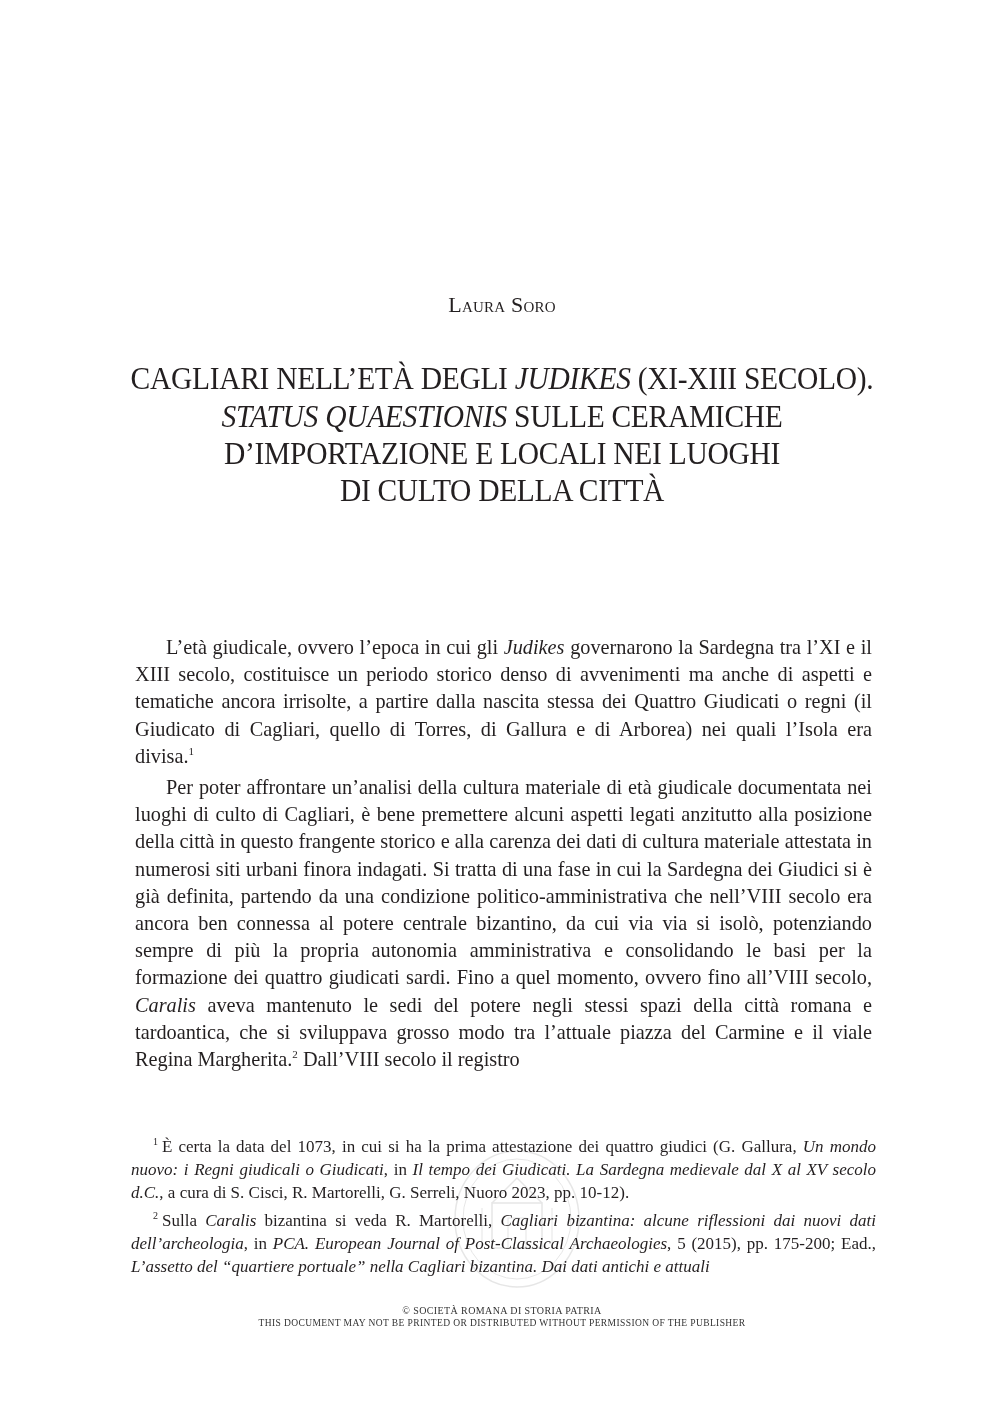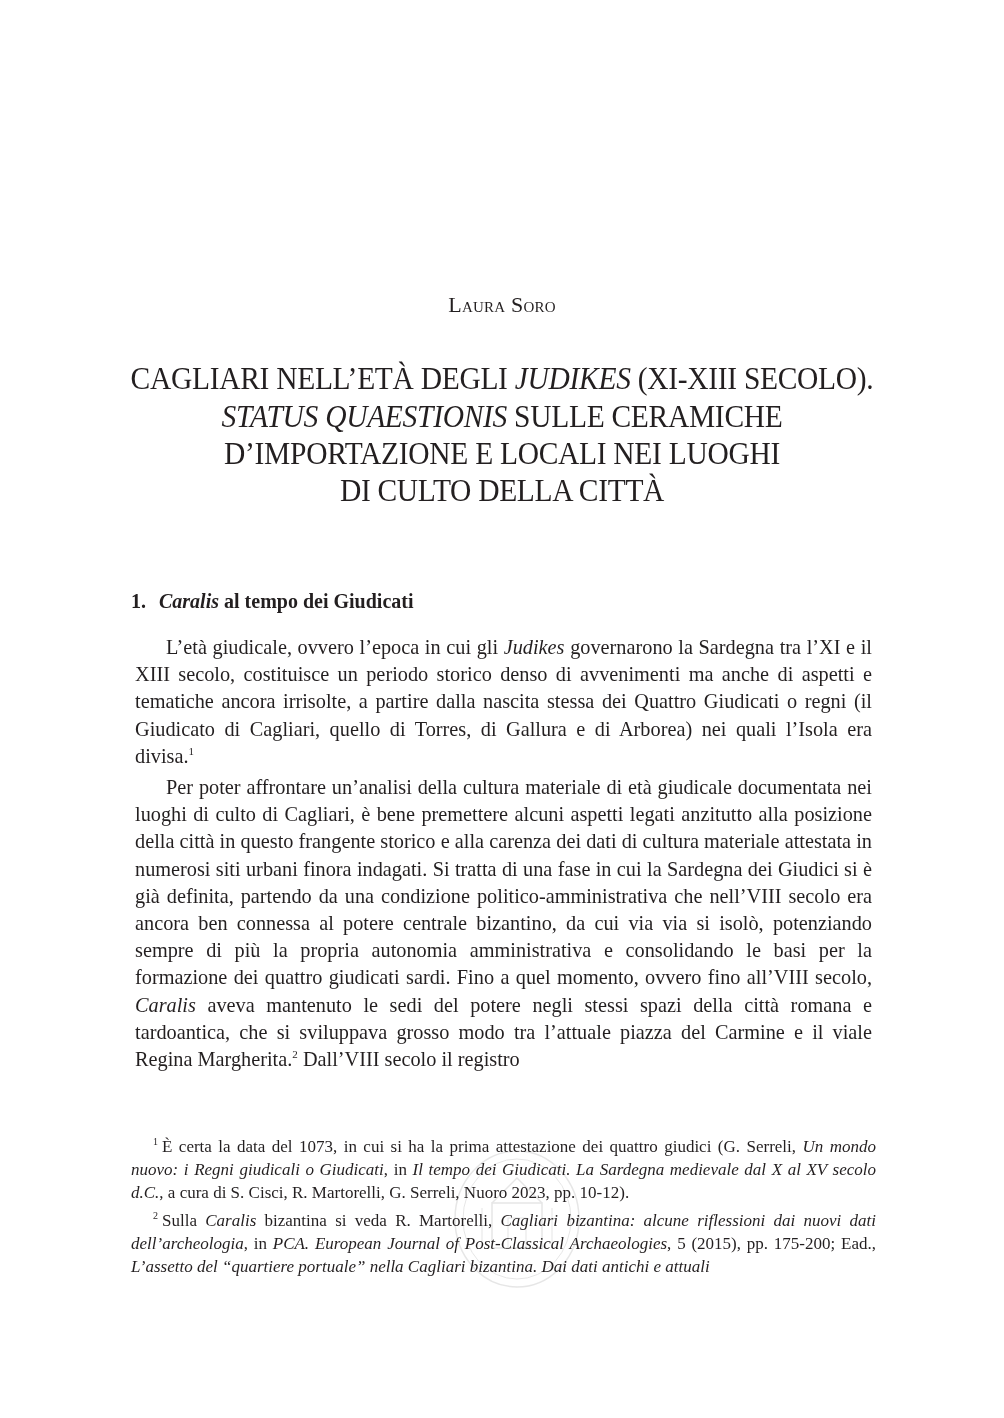--- a/index.html
+++ b/index.html
@@ -121,38 +121,38 @@
 
   <div class="author">Laura Soro</div>
 
   <h1 class="title" style="margin:0;font-weight:normal;">
       <div><span>Cagliari nell’età degli </span><em>Judikes</em><span> (XI-XIII secolo).</span></div>
       <div><em>Status quaestionis</em><span> sulle ceramiche</span></div>
       <div><span>d’importazione e locali nei luoghi</span></div>
       <div><span>di culto della città</span></div>
     </h1>
 
-  <h2 class="section-heading" style="margin:0;">
-    <span class="num">1.</span>
-    <em>Caralis</em><span> al tempo dei Giudicati</span>
-  </h2>
 
   <div class="body-text">
       <p><span>L’età giudicale, ovvero l’epoca in cui gli </span><em>Judikes</em><span> governarono la Sardegna tra l’XI e il XIII secolo, costituisce un periodo storico denso di avvenimenti ma anche di aspetti e tematiche ancora irrisolte, a partire dalla nascita stessa dei Quattro Giudicati o regni (il Giudicato di Cagliari, quello di Torres, di Gallura e di Arborea) nei quali l’Isola era divisa.</span><sup class="fnref">1</sup></p>
       <p><span>Per poter affrontare un’analisi della cultura materiale di età giudicale docu­mentata nei luoghi di culto di Cagliari, è bene premettere alcuni aspetti legati anzitutto alla posizione della città in questo frangente storico e alla carenza dei dati di cultura materiale attestata in numerosi siti urbani finora indagati. Si tratta di una fase in cui la Sardegna dei Giudici si è già definita, parten­do da una condizione politico-amministrativa che nell’VIII secolo era ancora ben connessa al potere centrale bizantino, da cui via via si isolò, potenziando sempre di più la propria autonomia amministrativa e consolidando le basi per la formazione dei quattro giudicati sardi. Fino a quel momento, ovvero fino all’VIII secolo, </span><em>Caralis</em><span> aveva mantenuto le sedi del potere negli stessi spazi della città romana e tardoantica, che si sviluppava grosso modo tra l’attuale piazza del Carmine e il viale Regina Margherita.</span><sup class="fnref">2</sup><span> Dall’VIII secolo il registro</span></p>
     </div>
 
   <svg class="seal" viewBox="0 0 130 142">
     <ellipse cx="65" cy="71" rx="62" ry="68" fill="none" stroke="#777" stroke-width="1.5"></ellipse>
     <ellipse cx="65" cy="71" rx="54" ry="60" fill="none" stroke="#777" stroke-width="1"></ellipse>
     <rect x="40" y="55" width="50" height="45" fill="none" stroke="#777" stroke-width="1.5"></rect>
     <path d="M40 55 L65 30 L90 55" fill="none" stroke="#777" stroke-width="1.5"></path>
     <rect x="56" y="70" width="18" height="30" fill="none" stroke="#777" stroke-width="1"></rect>
     <line x1="30" y1="60" x2="30" y2="100" stroke="#777" stroke-width="1"></line>
     <line x1="100" y1="60" x2="100" y2="100" stroke="#777" stroke-width="1"></line>
   </svg>
 
   <div class="footnotes">
-      <p><sup>1</sup><span>È certa la data del 1073, in cui si ha la prima attestazione dei quattro giudici (G. Serreli, </span><em>Un mondo nuovo: i Regni giudicali o Giudicati</em><span>, in </span><em>Il tempo dei Giudicati. La Sardegna medievale dal X al XV secolo d.C.</em><span>, a cura di S. Cisci, R. Martorelli, G. Serreli, Nuoro 2023, pp. 10-12).</span></p>
+      <p><sup>1</sup><span>È certa la data del 1073, in cui si ha la prima attestazione dei quattro giudici (G. Gallura, </span><em>Un mondo nuovo: i Regni giudicali o Giudicati</em><span>, in </span><em>Il tempo dei Giudicati. La Sardegna medievale dal X al XV secolo d.C.</em><span>, a cura di S. Cisci, R. Martorelli, G. Serreli, Nuoro 2023, pp. 10-12).</span></p>
       <p><sup>2</sup><span>Sulla </span><em>Caralis</em><span> bizantina si veda R. Martorelli, </span><em>Cagliari bizantina: alcune riflessioni dai nuo­vi dati dell’archeologia</em><span>, in </span><em>PCA. European Journal of Post-Classical Archaeologies</em><span>, 5 (2015), pp. 175-200; Ead., </span><em>L’assetto del “quartiere portuale” nella Cagliari bizantina. Dai dati antichi e attuali</em></p>
     </div>
 
+  <div class="copyright">
+    <div style="font-variant:small-caps;text-transform:uppercase;font-size:10px;">© Società Romana di Storia Patria</div>
+    <div style="text-transform:uppercase;">This document may not be printed or distributed without permission of the publisher</div>
+  </div>
 </div>
 
 </body></html>

